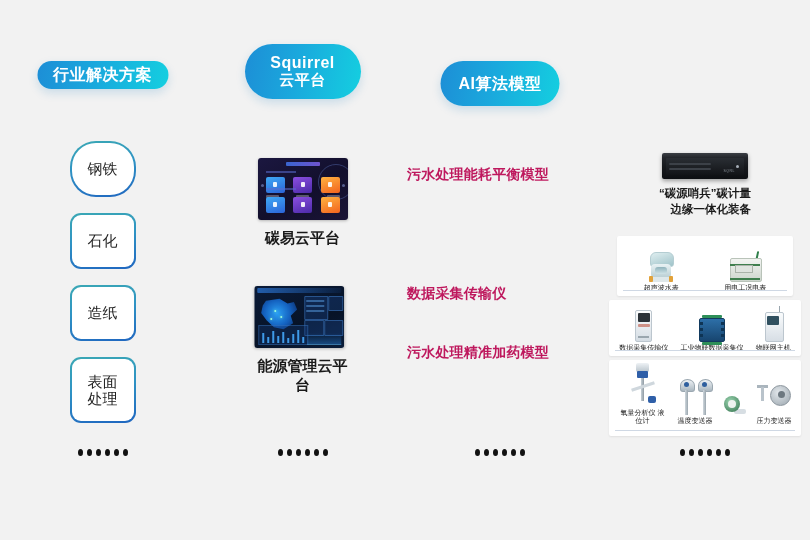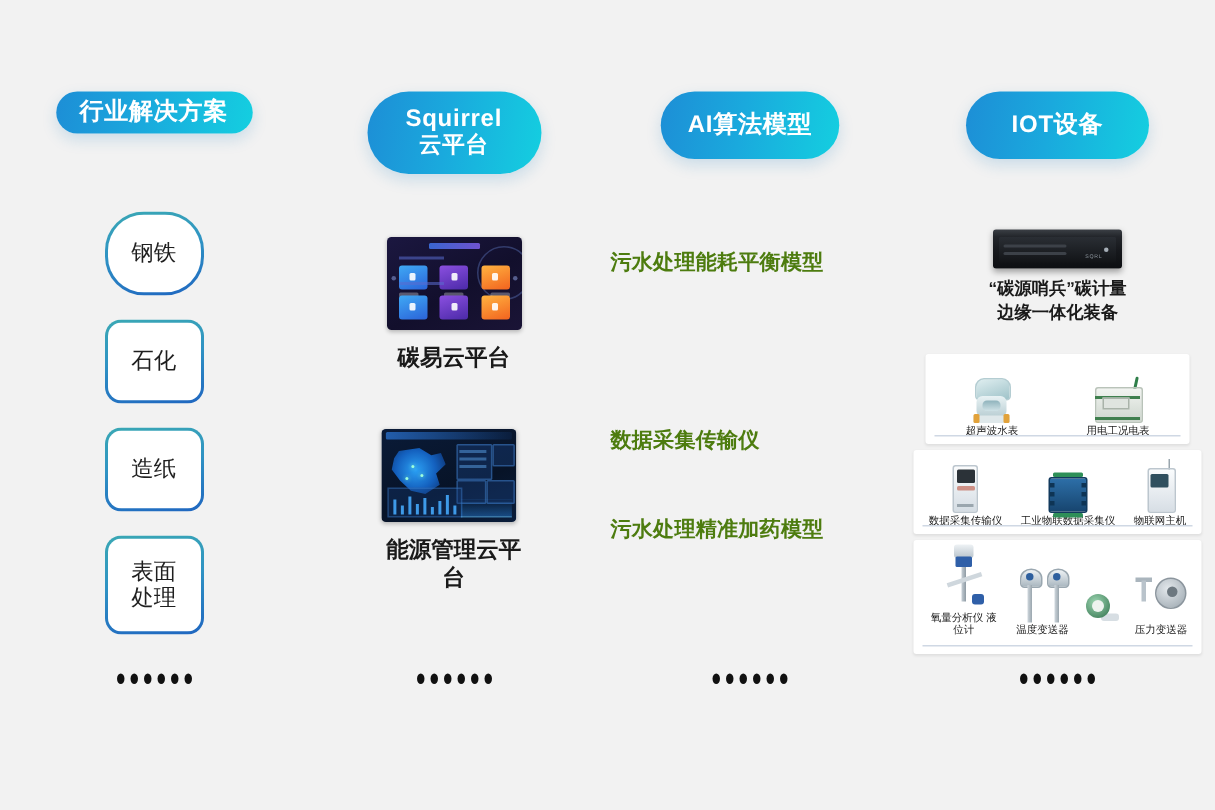--- a/index.html
+++ b/index.html
@@ -28,21 +28,21 @@
     display:flex;flex-direction:column;
     align-items:center;justify-content:center;
     font-weight:bold;
     letter-spacing:.5px;
     box-shadow:0 4px 10px rgba(20,120,190,.18);
     background:linear-gradient(100deg,#1d8ed6 0%,#1aa9dd 45%,#14cfe0 100%);
     text-align:center;
     line-height:1.12;
   }
   #pill-0{top:61px;width:131px;height:28px;font-size:16px;}
-  #pill-1{top:61px;width:116px;height:55px;font-size:16px;justify-content:center;}
+  #pill-1{top:44px;width:116px;height:55px;font-size:16px;justify-content:center;}
   #pill-2{top:61px;width:119px;height:45px;font-size:16px;}
   #pill-3{top:61px;width:122px;height:45px;font-size:16px;}
   .pill .l2{font-size:15px;}
 
   
   .ibox{
     position:absolute;left:50%;transform:translateX(-50%);
     width:66px;
     border-radius:11px;
     background:#ffffff;
@@ -111,40 +111,40 @@
   .dashB .col-bars{position:absolute;left:4px;bottom:3px;width:48px;height:18px;
     background:rgba(22,60,120,.35);border:.5px solid rgba(70,140,220,.35);}
   .dashB .col-bars i{position:absolute;bottom:1px;width:2px;background:#3e9ae8;}
   .dashB .wave{position:absolute;right:3px;bottom:3px;width:34px;height:11px;
     background:linear-gradient(0deg,rgba(40,130,220,.45),rgba(40,130,220,0));
     border-bottom:1px solid rgba(90,180,240,.6);}
 
   
   .aitext{
     position:absolute;left:7px;
-    font-size:14px;font-weight:bold;color:#4d7c0f;letter-spacing:.2px;white-space:nowrap;
+    font-size:14px;font-weight:bold;color:#be185d;letter-spacing:.2px;white-space:nowrap;
   }
   #ai-0{top:166px;}
   #ai-1{top:227px;}
   #ai-2{top:285px;}
   #ai-3{top:344px;}
 
   
   .iot-hero{position:absolute;left:50%;transform:translateX(-50%);top:153px;text-align:center;}
   .server{
     width:86px;height:26px;border-radius:2px;margin:0 auto;
     background:linear-gradient(180deg,#3b3f45 0%,#23262b 18%,#16181c 55%,#0d0f12 100%);
     position:relative;box-shadow:0 2px 4px rgba(0,0,0,.35);
   }
   .server .face{position:absolute;left:4px;right:4px;top:5px;bottom:4px;
     background:linear-gradient(180deg,#2a2e34,#121417);border-radius:1px;}
   .server .slot{position:absolute;left:7px;width:42px;height:2px;background:#3c4148;border-radius:1px;}
   .server .led{position:absolute;right:9px;top:12px;width:3px;height:3px;border-radius:50%;background:#c8d2dc;opacity:.8;}
   .server .txt{position:absolute;right:13px;top:16px;font-size:3.5px;color:#8a929a;letter-spacing:.5px;}
-  .iot-hero-cap{margin-top:7px;font-size:11.5px;font-weight:bold;color:#1a1a1a;line-height:1.35;}
+  .iot-hero-cap{margin-top:7px;font-size:11.5px;font-weight:bold;color:#1a1a1a;line-height:1.35;text-align:right;}
 
   .iot-card{
     position:absolute;left:50%;transform:translateX(-50%);
     background:#fff;border-radius:2px;
     box-shadow:0 1px 2px rgba(0,0,0,.08);
   }
   #iot-card-0{top:236px;width:176px;height:60px;}
   #iot-card-1{top:300px;width:192px;height:56px;}
   #iot-card-2{top:360px;width:192px;height:76px;}
   .iot-row{display:flex;height:100%;align-items:flex-end;justify-content:space-around;padding:0 4px 3px;box-sizing:border-box;}
@@ -349,23 +349,20 @@
         <i></i>
         <i></i>
         <i></i>
         <i></i>
         <i></i>
     </div>
   </div>
 
   <div class="col" id="col-3">
 
-    <div class="pill" id="pill-3">
-      <span class="l1">IOT设备</span>
-    </div>
 
     <div class="iot-hero">
       <div class="server">
         <div class="face"></div>
         <div class="slot" style="top:10px;"></div>
         <div class="slot" style="top:15px;"></div>
         <div class="led"></div>
         <div class="txt">SQRL</div>
       </div>
       <div class="iot-hero-cap">

